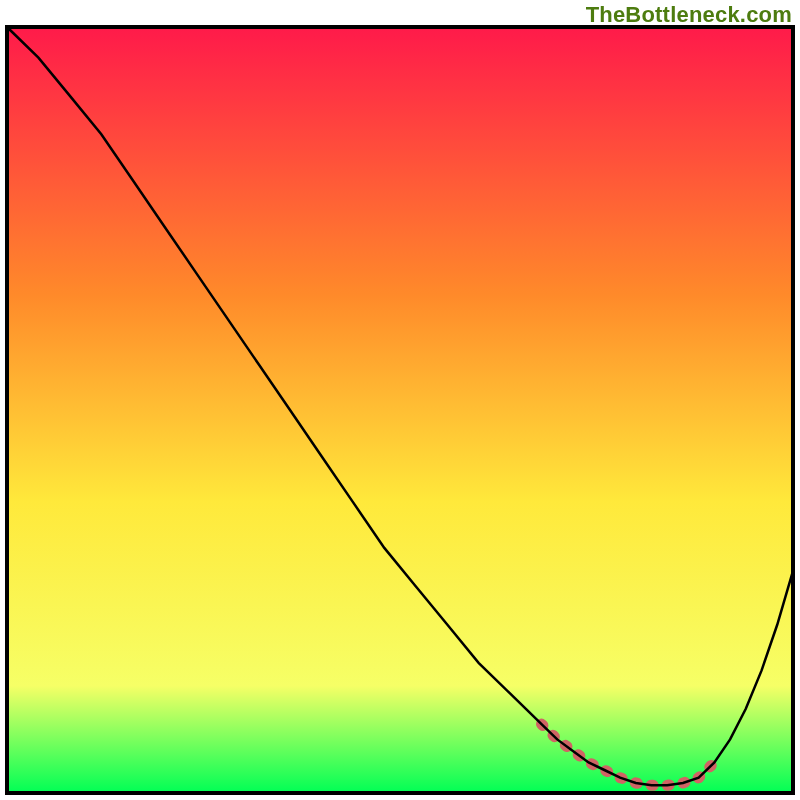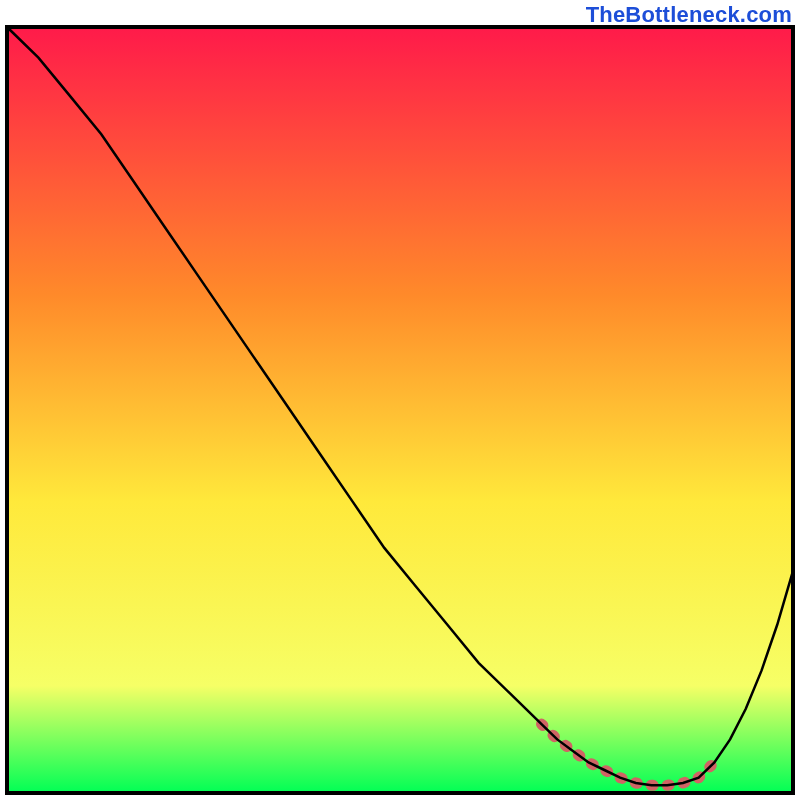--- a/index.html
+++ b/index.html
@@ -9,21 +9,21 @@
     width: 800px;
     height: 800px;
     font-family: Arial, Helvetica, sans-serif;
   }
   .watermark {
     position: absolute;
     top: 2px;
     right: 8px;
     font-size: 22px;
     font-weight: 600;
-    color: #1d4ed8;
+    color: #4d7c0f;
     letter-spacing: 0.2px;
   }
   .plot {
     position: absolute;
     left: 5px;
     top: 25px;
     width: 790px;
     height: 770px;
   }
   svg { display: block; }

